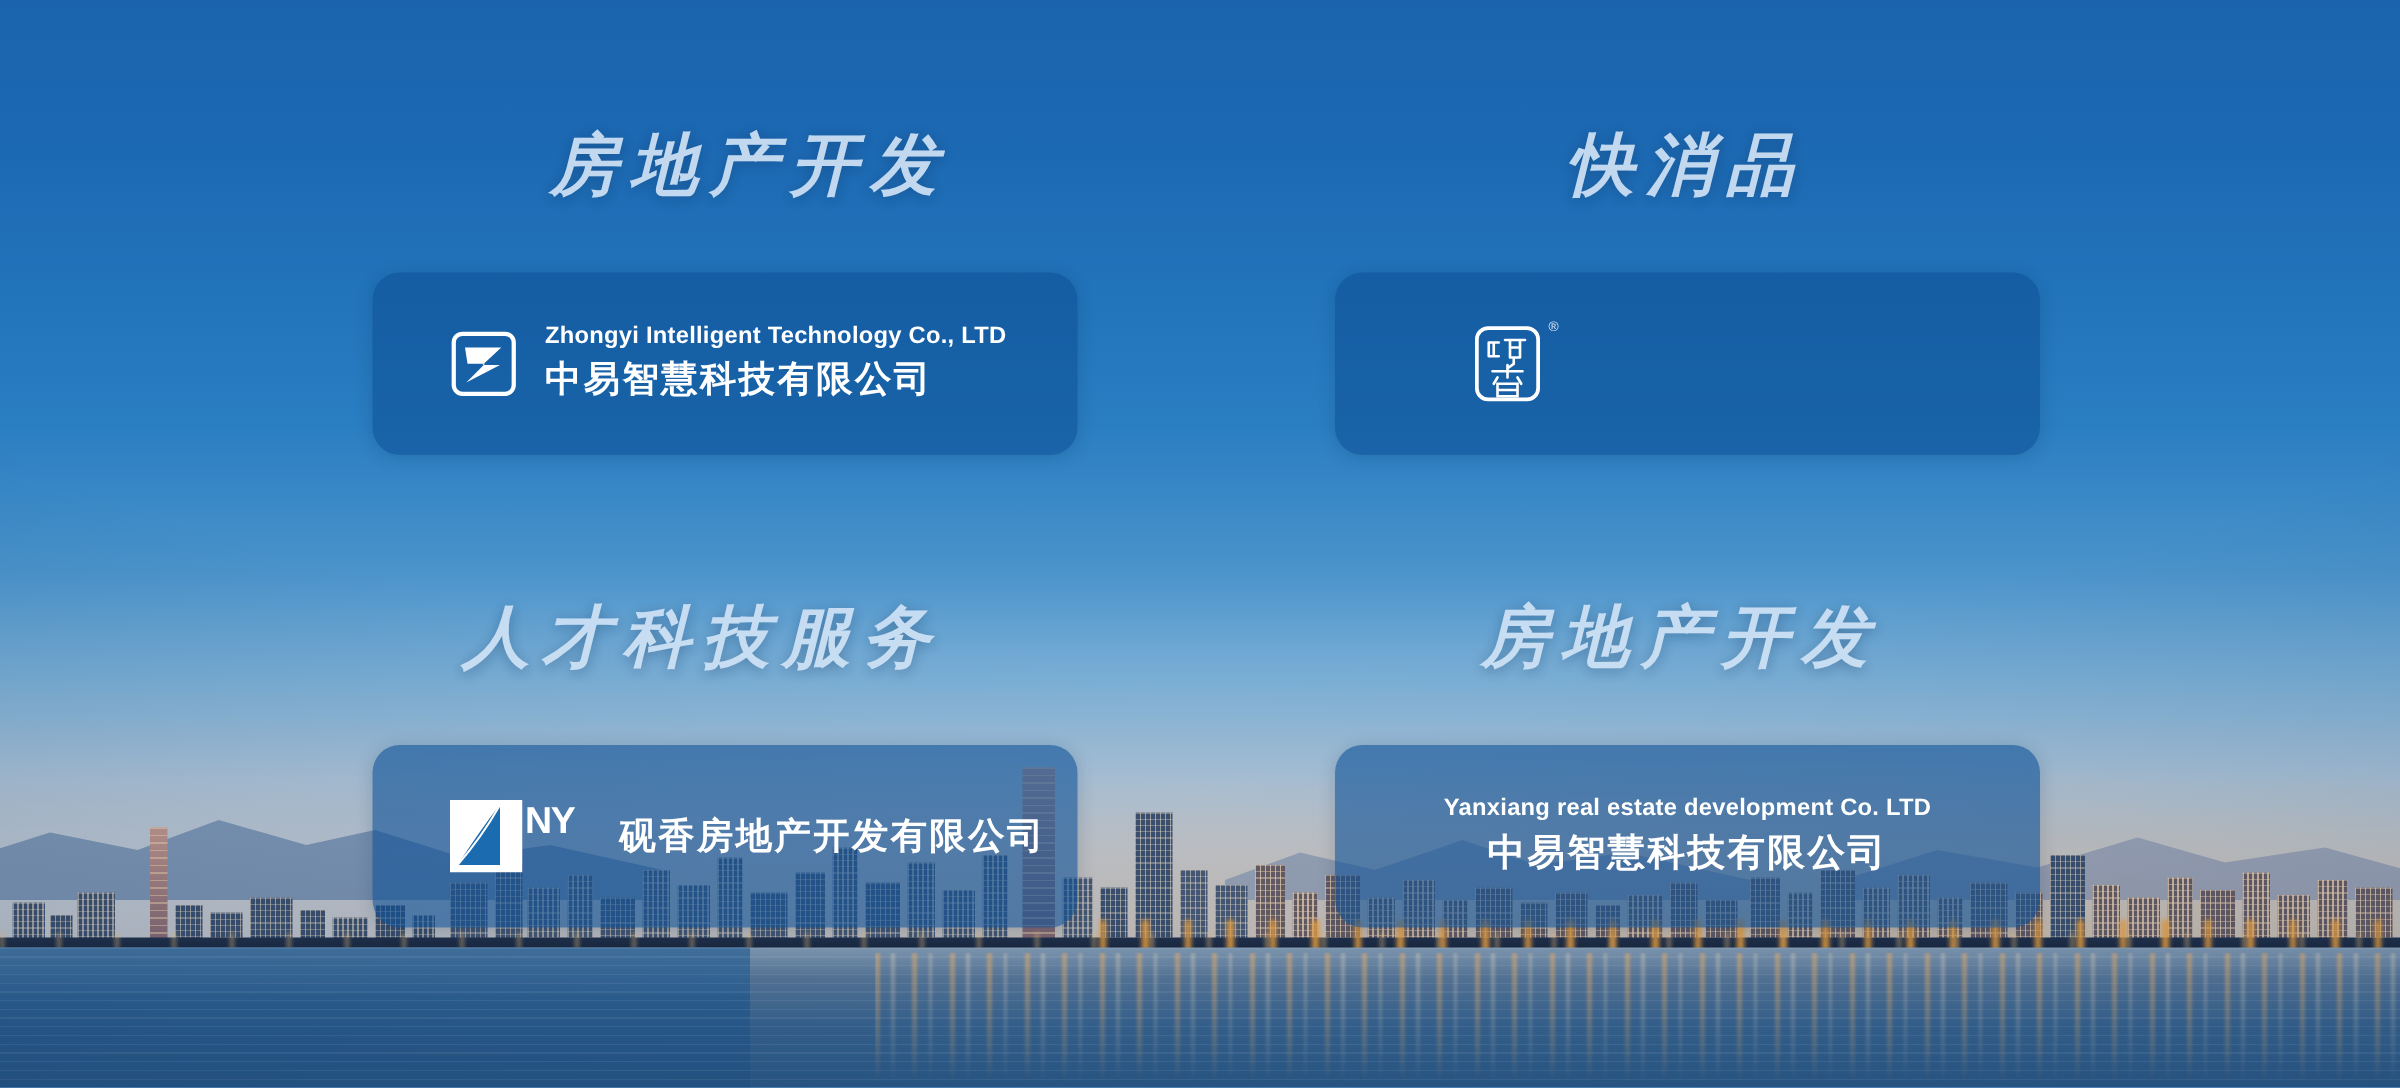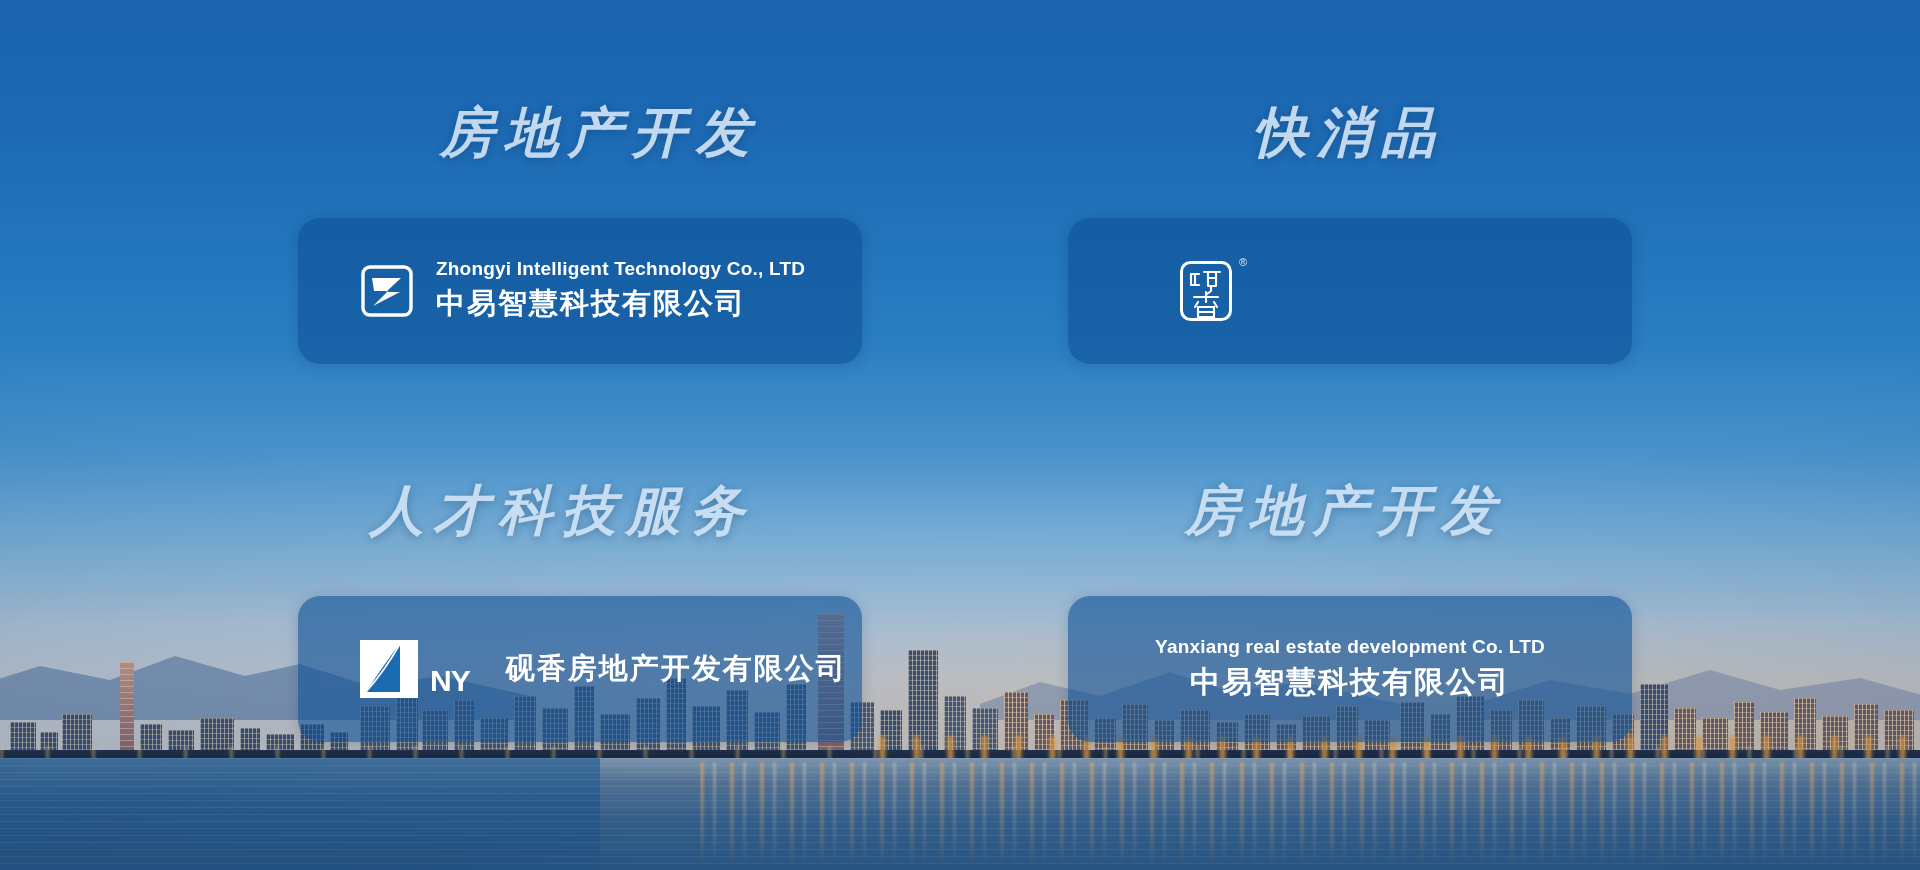--- a/index.html
+++ b/index.html
@@ -183,21 +183,21 @@
 
   
   .logo-zhongyi { width:54px; height:54px; position:relative; }
   
   .logo-seal { width:56px; height:64px; position:relative; }
   .reg-mark {
     position:absolute; right:-13px; top:-2px;
     color:#dce9f6; font-size:11px; line-height:1;
   }
   
-  .logo-any { display:flex; align-items:flex-end; gap:12px; }
+  .logo-any { display:flex; align-items:flex-start; gap:2px; }
 </style>
 </head>
 <body>
 
 <div id="scene">
   <div class="sky"></div>
   <div class="haze"></div>
 
   <div class="mtn mtn-l"></div>
   <div class="mtn mtn-c"></div>

